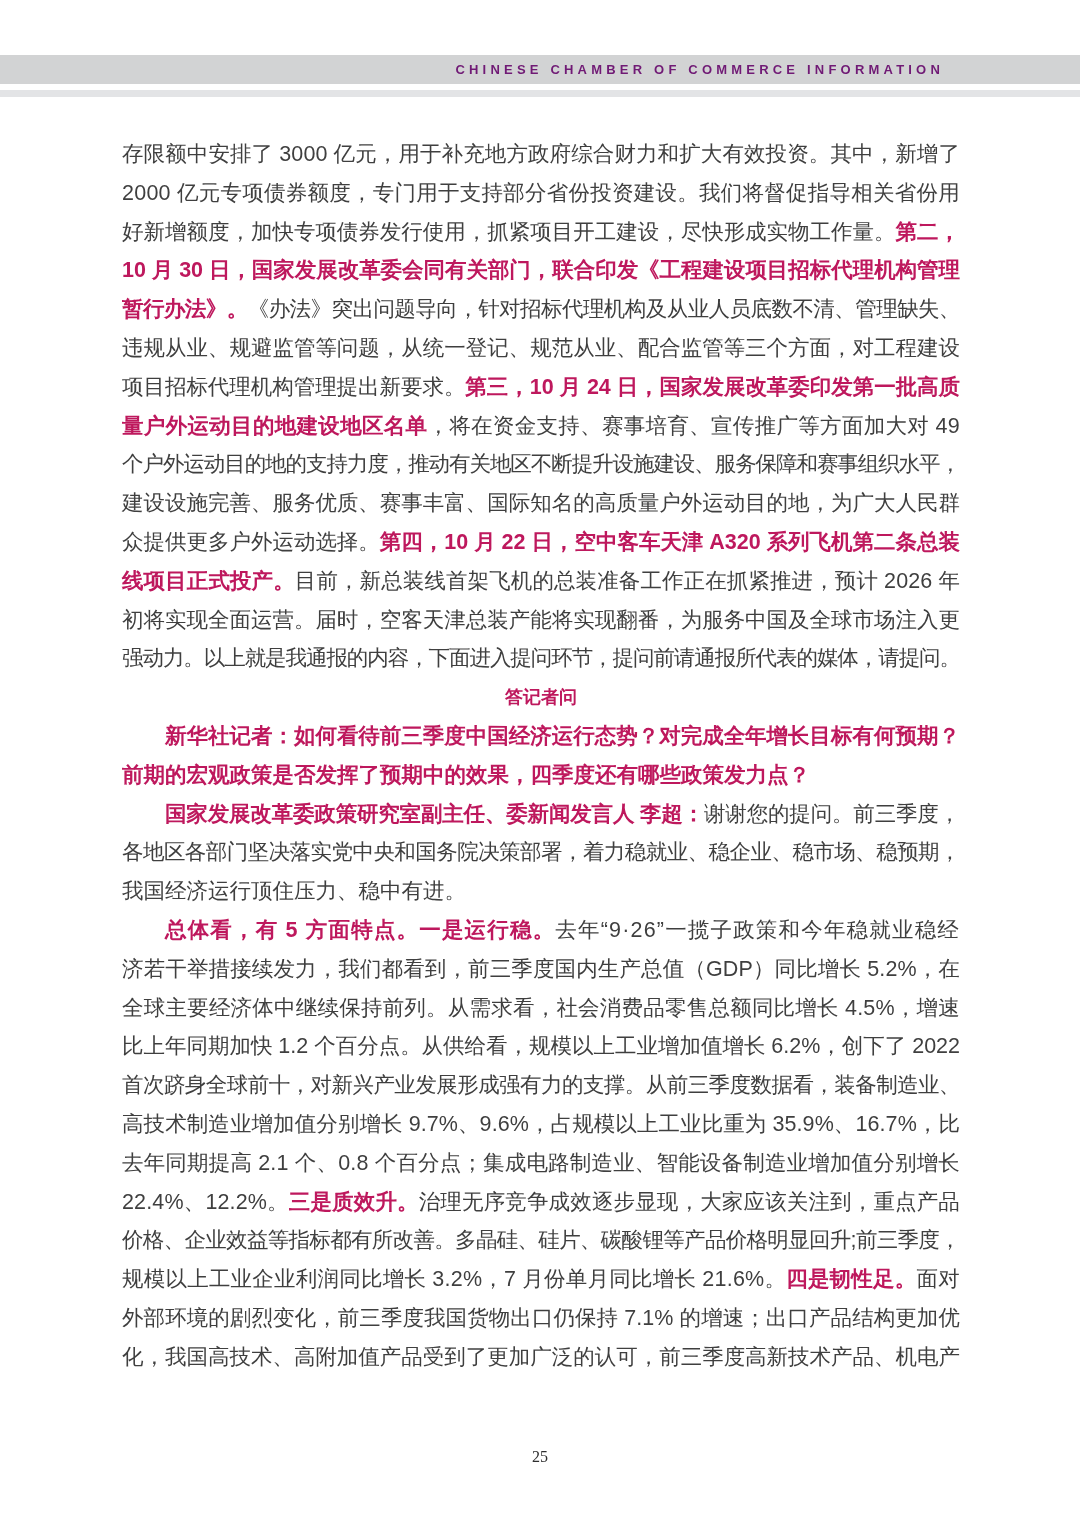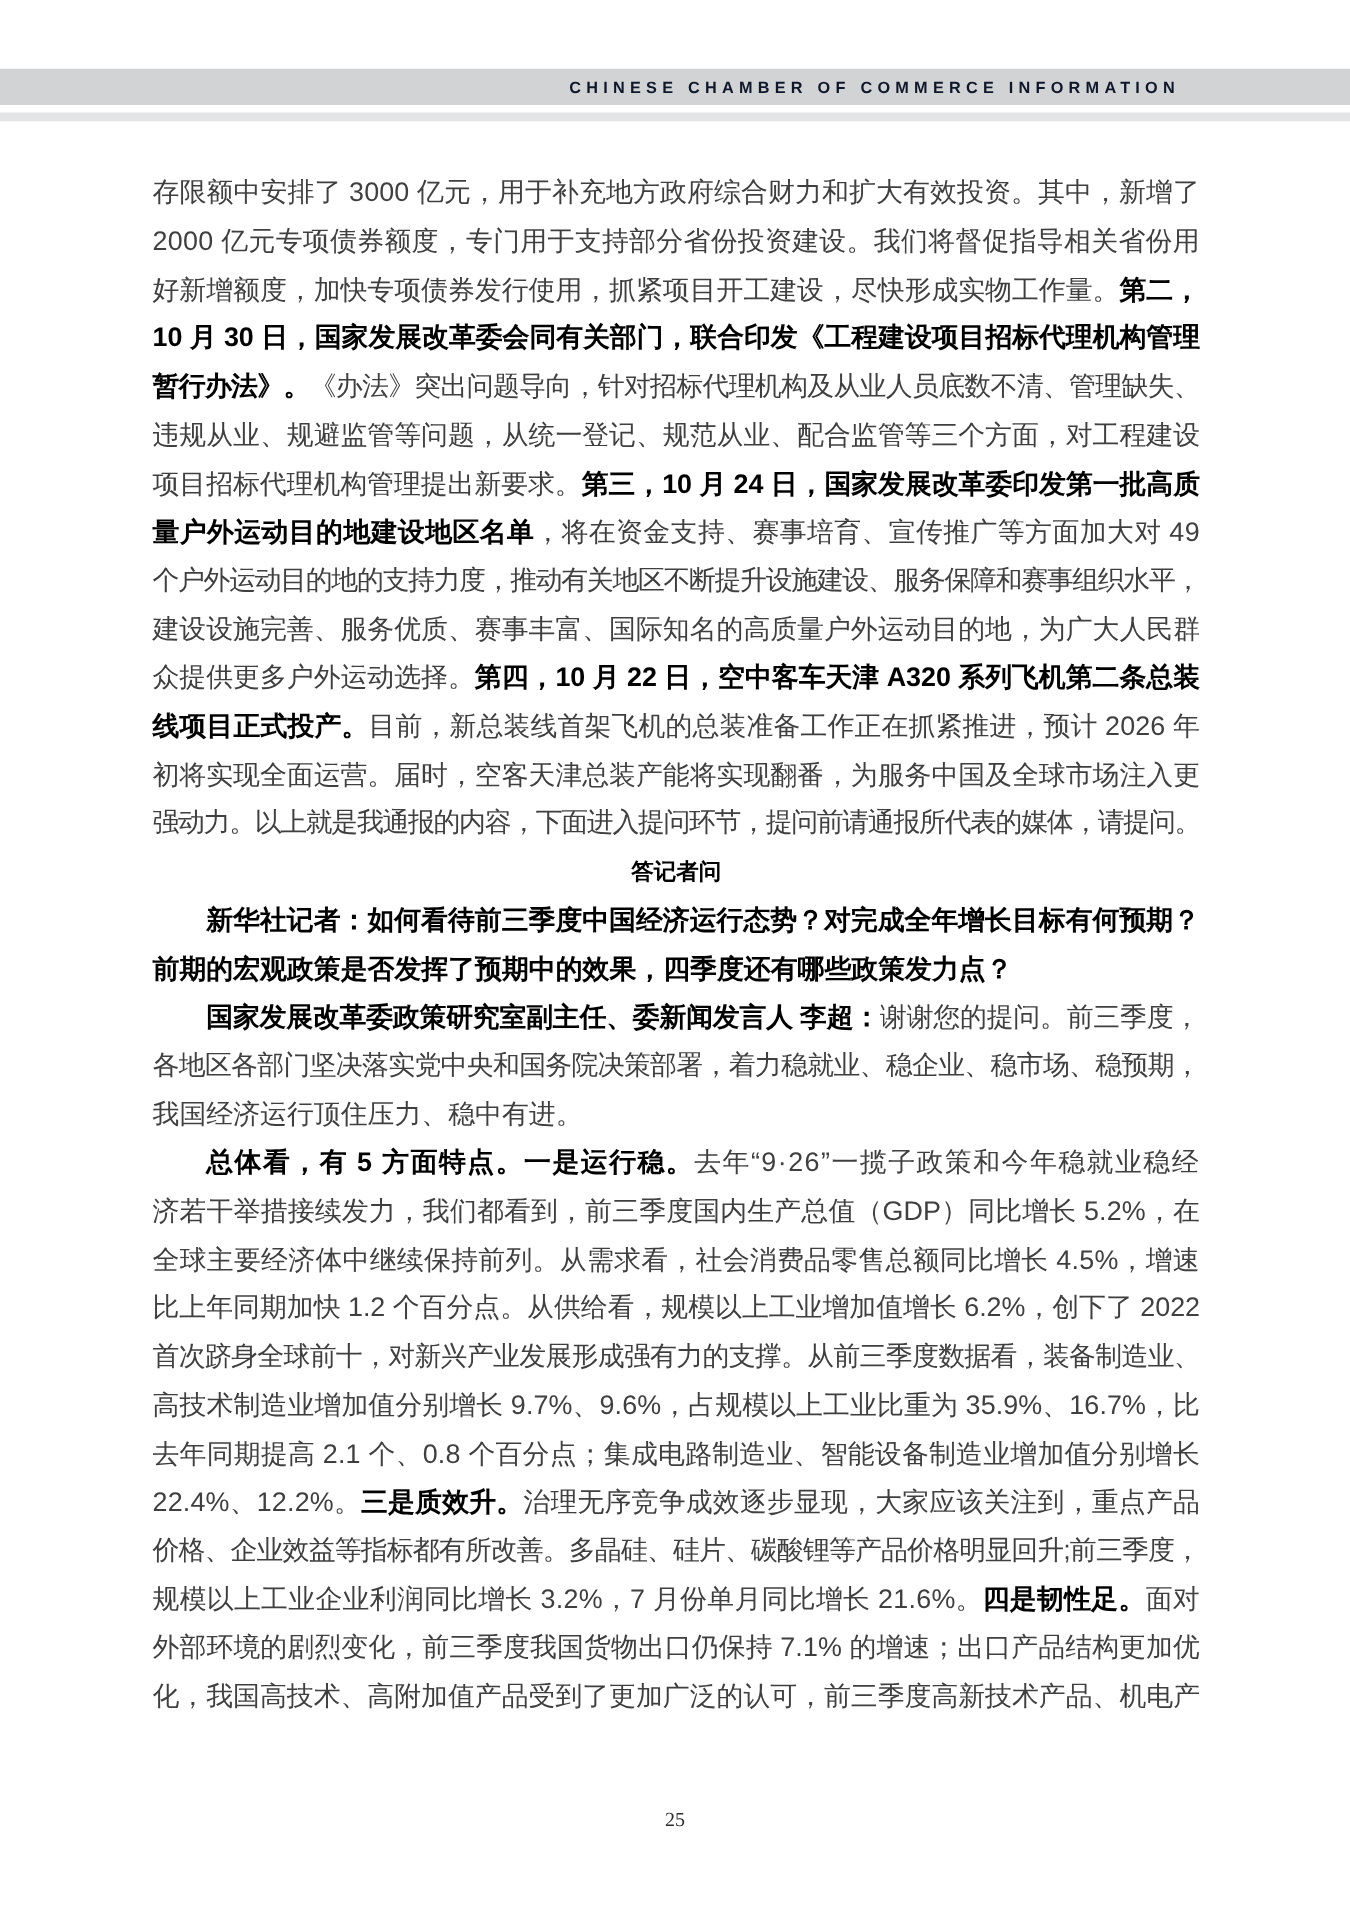--- a/index.html
+++ b/index.html
@@ -7,34 +7,34 @@
     width:1080px;height:1525px;position:relative;overflow:hidden;
     background:#ffffff;
     font-family:"Liberation Sans","DejaVu Sans",sans-serif;
   }
   .banner{
     position:absolute;left:0;top:55px;width:1080px;height:29px;
     background:#d2d3d4;
   }
   .banner-title{
     position:absolute;right:136px;top:0;height:29px;line-height:29px;
-    font-size:13px;font-weight:bold;letter-spacing:4.2px;color:#0f172a;
+    font-size:13px;font-weight:bold;letter-spacing:4.2px;color:#701a75;
   }
   .banner-thin{
     position:absolute;left:0;top:90px;width:1080px;height:7px;
     background:#e3e4e6;
   }
   .content{
     position:absolute;left:122px;top:135px;width:838px;
   }
   .line{
     height:38.8px;line-height:38.8px;font-size:21.5px;color:#3f3f3f;
     white-space:nowrap;
   }
-  .line .b{font-weight:700;color:#000000;margin-top:20px;}
+  .line .b{font-weight:700;color:#be185d;margin-top:20px;}
   .line.indent .txt{padding-left:43px;display:inline-block;}
   .line.heading{text-align:center;font-size:18px;}
   .txt{display:inline-block;}
   .page-footer{
     position:absolute;left:0;top:1448px;width:1080px;text-align:center;
     font-family:"Liberation Serif","DejaVu Serif",serif;
     font-size:16px;color:#2e2e2e;
   }
 </style>
 </head>

